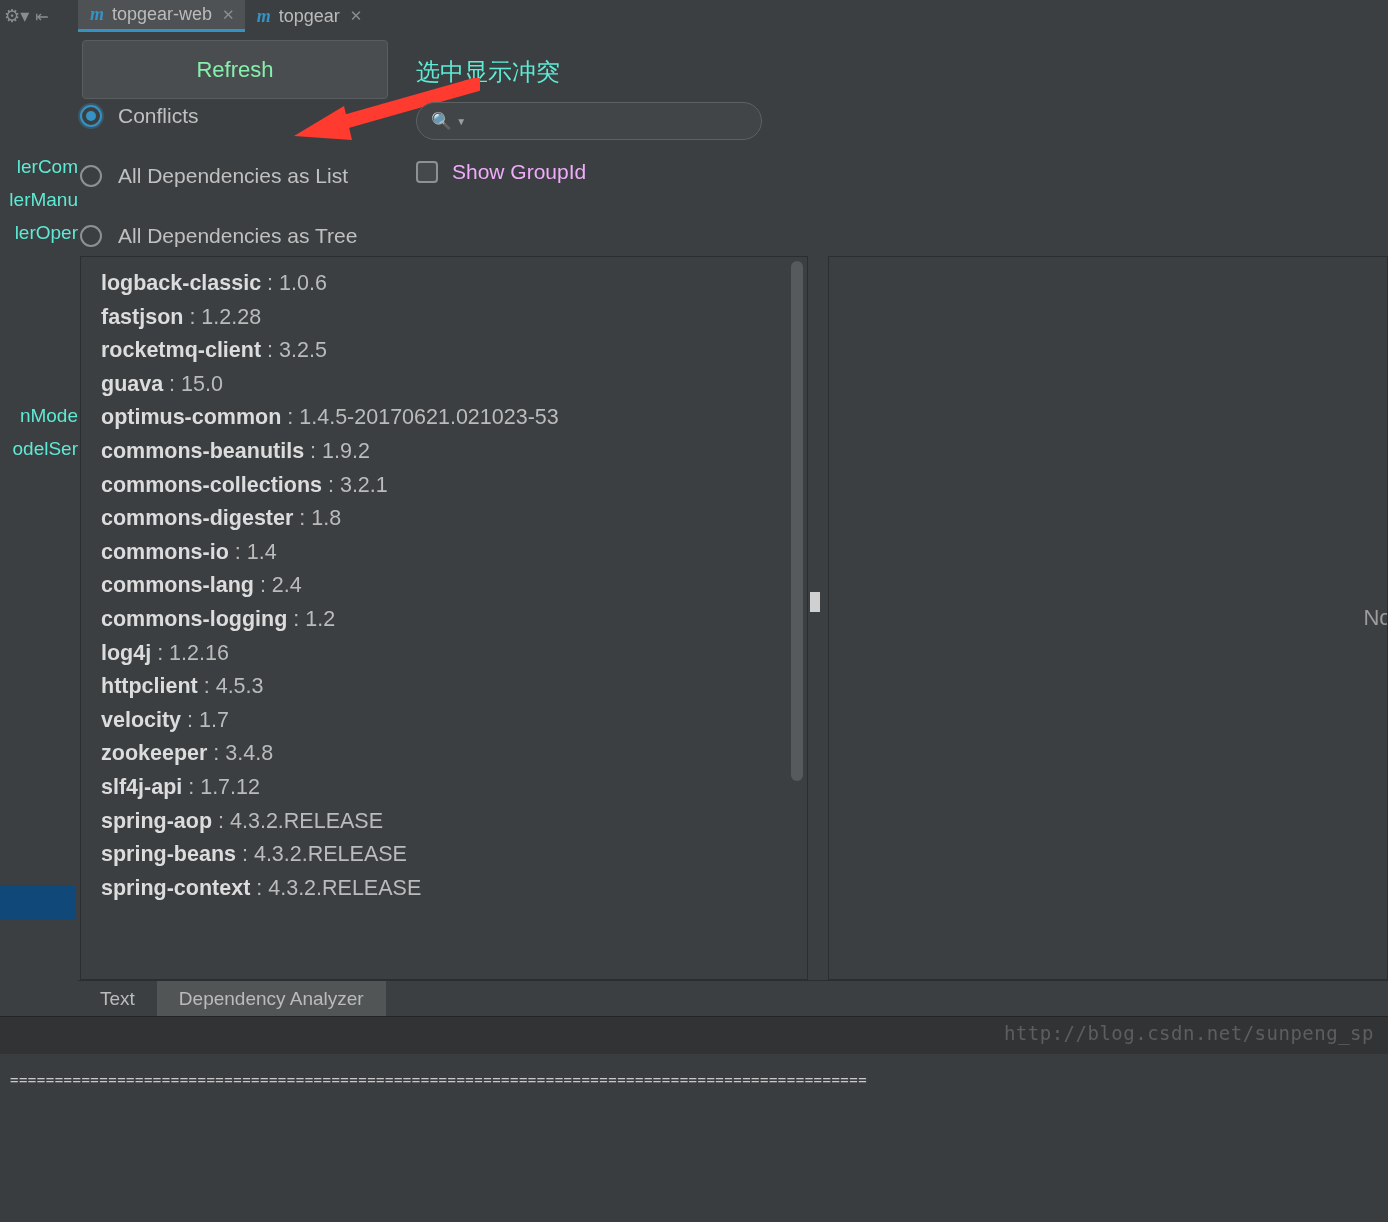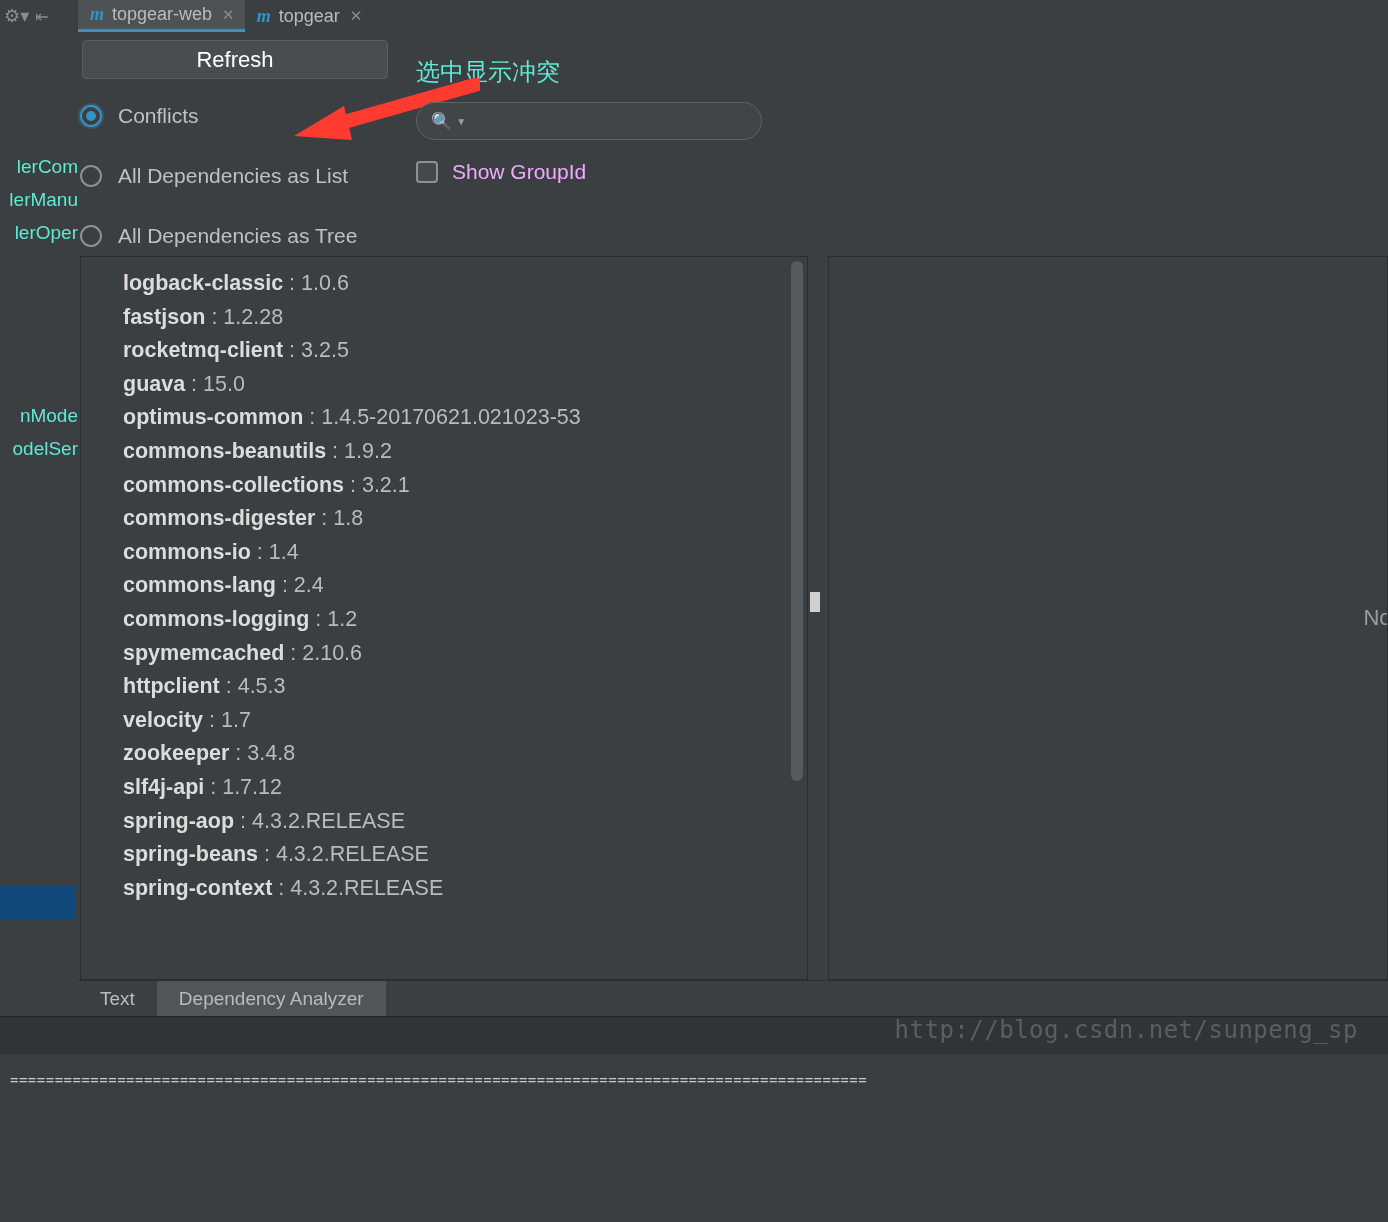--- a/index.html
+++ b/index.html
@@ -91,25 +91,25 @@
     top: 32px;
     left: 78px;
     right:0;
     bottom: 242px;
     background:#3c3f41;
   }
 
   .refresh-btn {
     position:absolute;
     top: 8px; left: 4px;
-    width: 306px; height: 39px;
+    width: 306px; height: 59px;
     background:#494d4f;
     border:1px solid #5a5d5f;
     border-radius:4px;
-    color:#ffffff;
+    color:#86efac;
     font-size:22px;
     display:flex; align-items:center; justify-content:center;
     cursor:pointer;
   }
 
   .annot {
     position:absolute;
     top: 24px; left: 338px;
     color:#5eead4;
     font-size:24px;
@@ -188,21 +188,20 @@
 
   
   .dep-area {
     position:absolute;
     top: 224px; left: 2px;
     width: 728px;
     bottom: 0;
     background:#3c3f41;
     border:1px solid #2b2d2f;
     overflow:hidden;
-    padding-left:22px;
   }
   .dep-list {
     padding: 10px 0 0 20px;
   }
   .dep-list .dep {
     font-size:21.5px;
     line-height:33.6px;
     color:#bbbbbb;
     white-space:nowrap;
     cursor:pointer;
@@ -276,23 +275,23 @@
     color:#c8c8c8;
     font-family:monospace;
     font-size:14px;
     padding:18px 10px 0 10px;
     overflow:hidden;
   }
   .term .dashes { letter-spacing:.5px; font-size:14px; white-space:nowrap; overflow:hidden;}
 
   .watermark {
     position:absolute;
-    right:30px; bottom:178px;
+    right:14px; bottom:178px;
     font-family:monospace;
-    font-size:24px;
+    font-size:19px;
     color:rgba(220,220,220,.25);
     letter-spacing:.5px;
   }
 </style>
 </head>
 <body>
 
 <div class="top-strip">
   <span class="gear-icon">⚙▾</span>
   <span class="collapse-icon">⇤</span>
@@ -367,21 +366,21 @@
         <div class="dep"><b>fastjson</b><span> : 1.2.28</span></div>
         <div class="dep"><b>rocketmq-client</b><span> : 3.2.5</span></div>
         <div class="dep"><b>guava</b><span> : 15.0</span></div>
         <div class="dep"><b>optimus-common</b><span> : 1.4.5-20170621.021023-53</span></div>
         <div class="dep"><b>commons-beanutils</b><span> : 1.9.2</span></div>
         <div class="dep"><b>commons-collections</b><span> : 3.2.1</span></div>
         <div class="dep"><b>commons-digester</b><span> : 1.8</span></div>
         <div class="dep"><b>commons-io</b><span> : 1.4</span></div>
         <div class="dep"><b>commons-lang</b><span> : 2.4</span></div>
         <div class="dep"><b>commons-logging</b><span> : 1.2</span></div>
-        <div class="dep"><b>spymemcached</b><span> : 2.10.6</span></div>
+        <div class="dep"><b>log4j</b><span> : 1.2.16</span></div>
         <div class="dep"><b>httpclient</b><span> : 4.5.3</span></div>
         <div class="dep"><b>velocity</b><span> : 1.7</span></div>
         <div class="dep"><b>zookeeper</b><span> : 3.4.8</span></div>
         <div class="dep"><b>slf4j-api</b><span> : 1.7.12</span></div>
         <div class="dep"><b>spring-aop</b><span> : 4.3.2.RELEASE</span></div>
         <div class="dep"><b>spring-beans</b><span> : 4.3.2.RELEASE</span></div>
         <div class="dep"><b>spring-context</b><span> : 4.3.2.RELEASE</span></div>
       </div>
     <div class="dep-scroll"></div>
   </div>

